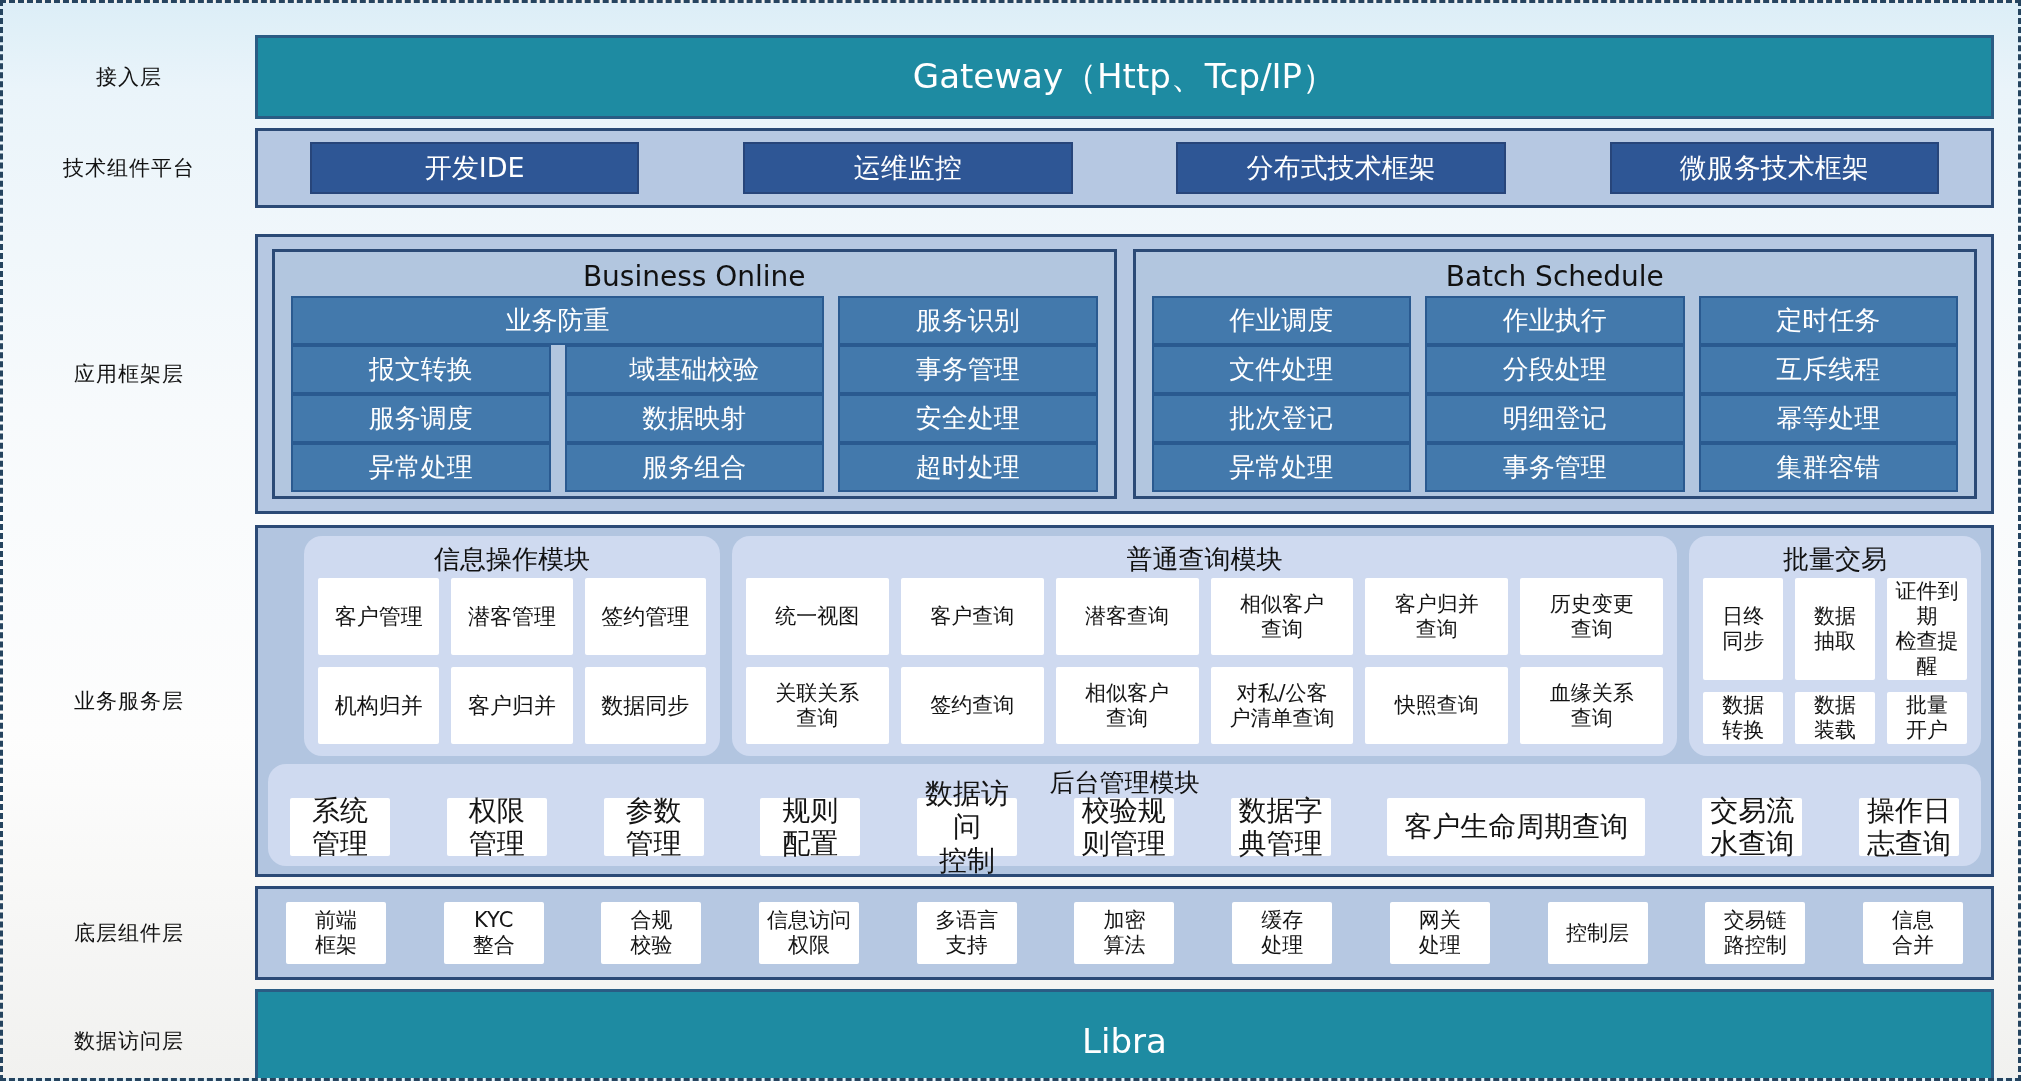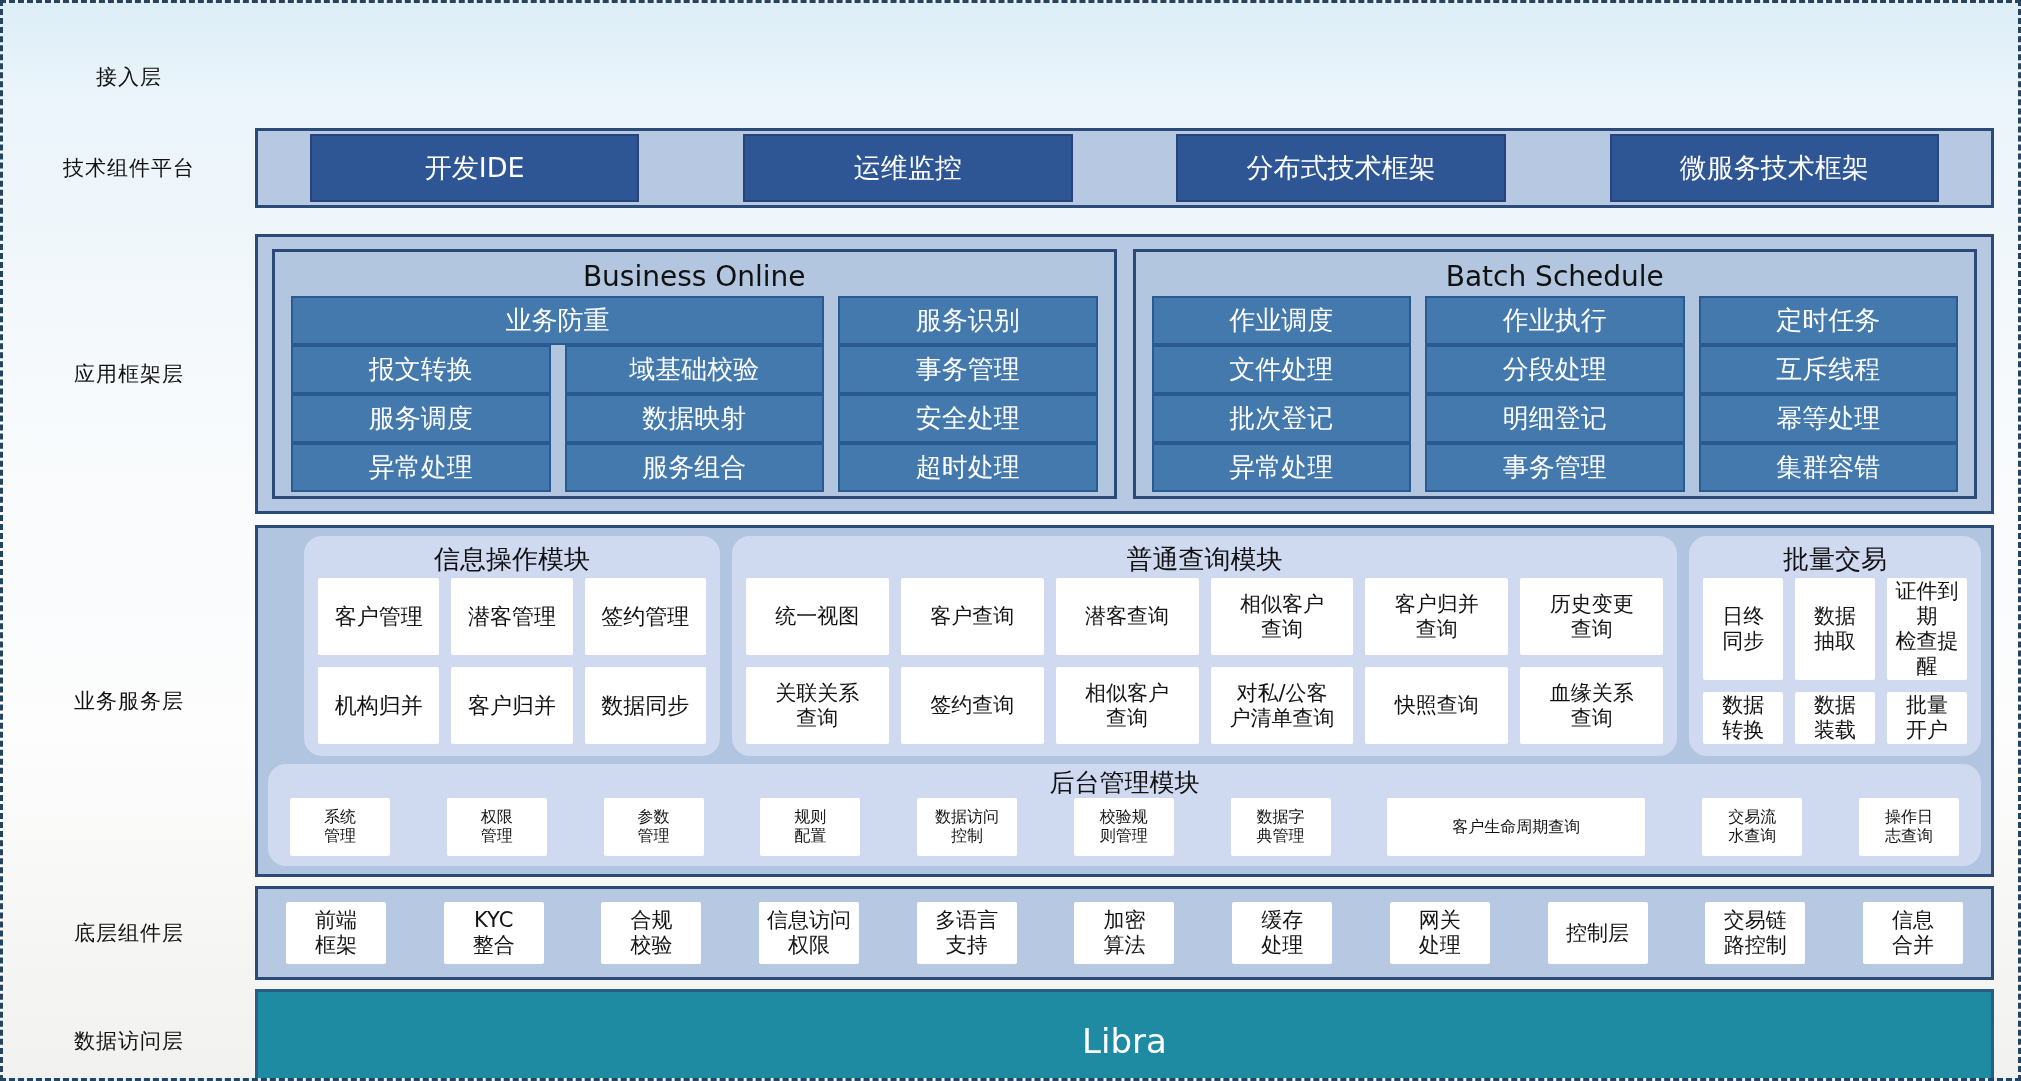--- a/index.html
+++ b/index.html
@@ -26,21 +26,21 @@
     display:flex;align-items:center;justify-content:center;color:#ffffff;font-size:34px;
   }
 
   
   .row-tech{height:80px;margin-bottom:26px;}
   .tech-container{
     box-sizing:border-box;height:100%;background:#b6c8e2;border:3px solid #2b4a76;
     display:grid;grid-template-columns:repeat(4,1fr);align-items:center;justify-items:center;
   }
   .dark-btn{
-    width:76%;height:68px;box-sizing:border-box;background:#2e5695;border:2px solid #27457a;
+    width:76%;height:52px;box-sizing:border-box;background:#2e5695;border:2px solid #27457a;
     display:flex;align-items:center;justify-content:center;color:#ffffff;font-size:27px;
   }
 
   
   .row-appfw{height:280px;margin-bottom:11px;}
   .appfw-container{
     box-sizing:border-box;height:100%;background:#b6c8e2;border:3px solid #2b4a76;
     display:flex;gap:16px;padding:12px 14px;
   }
   .panel{
@@ -73,39 +73,42 @@
   .card-grid{flex:1;display:grid;gap:12px;}
   .g3{grid-template-columns:repeat(3,1fr);}
   .g6{grid-template-columns:repeat(6,1fr);}
   .card{
     background:#ffffff;color:#141414;display:flex;align-items:center;justify-content:center;
     text-align:center;font-size:22px;line-height:1.18;white-space:pre-line;border-radius:2px;
   }
   .p-general .card,.p-batch .card{font-size:21px;}
   .p-admin{flex:0 0 92px;padding:2px 22px 10px;}
   .admin-row{flex:1;display:flex;align-items:center;justify-content:space-between;}
-  .admin-row .card{width:100px;height:58px;font-size:16px;flex:none;}
+  .admin-row .card{width:100px;height:58px;font-size:28px;flex:none;}
   .admin-row .card.wide{width:258px;}
   .p-admin .rpanel-title{height:32px;font-size:25px;}
 
   
   .row-base{height:94px;margin-bottom:9px;}
   .base-container{
     box-sizing:border-box;height:100%;background:#b6c8e2;border:3px solid #2b4a76;
     display:flex;align-items:center;justify-content:space-between;padding:8px 28px;
   }
   .base-container .card{width:100px;height:62px;font-size:21px;flex:none;}
 </style>
 </head>
 <body>
 
 <div class="canvas">
 
   <div class="row row-access">
     <div class="lbl">接入层</div>
+    <div class="content">
+      <div class="teal-bar">Gateway（Http、Tcp/IP）</div>
+    </div>
   </div>
 
   <div class="row row-tech">
     <div class="lbl">技术组件平台</div>
     <div class="content tech-container">
       <div class="dark-btn">开发IDE</div>
       <div class="dark-btn">运维监控</div>
       <div class="dark-btn">分布式技术框架</div>
       <div class="dark-btn">微服务技术框架</div>
     </div>

